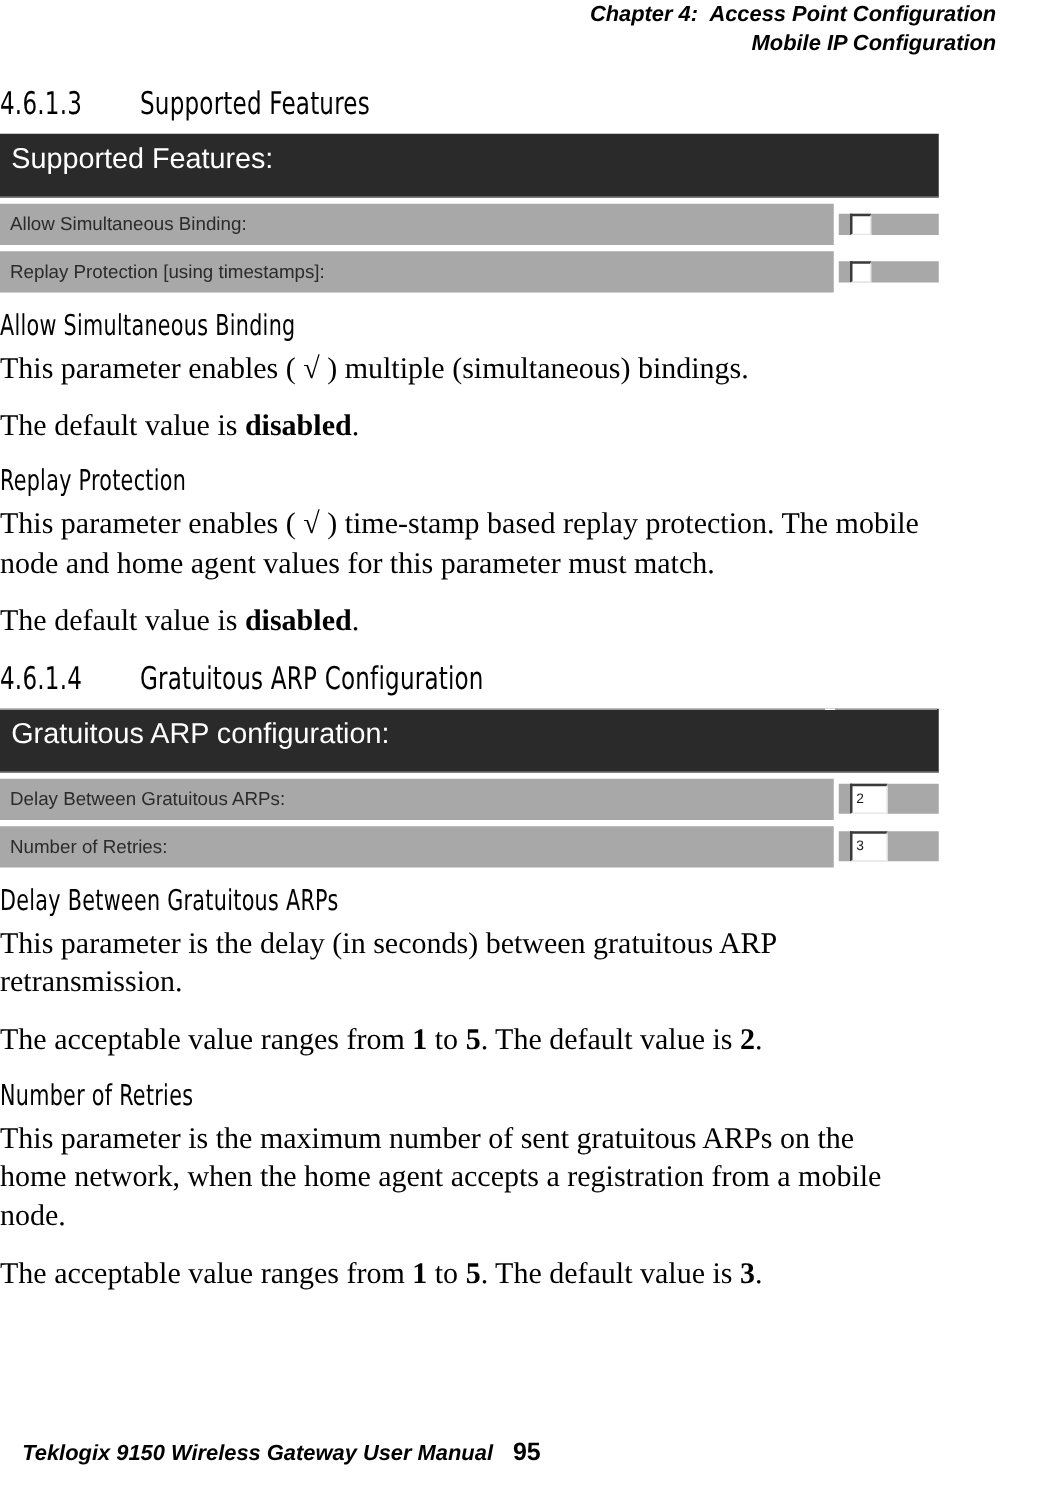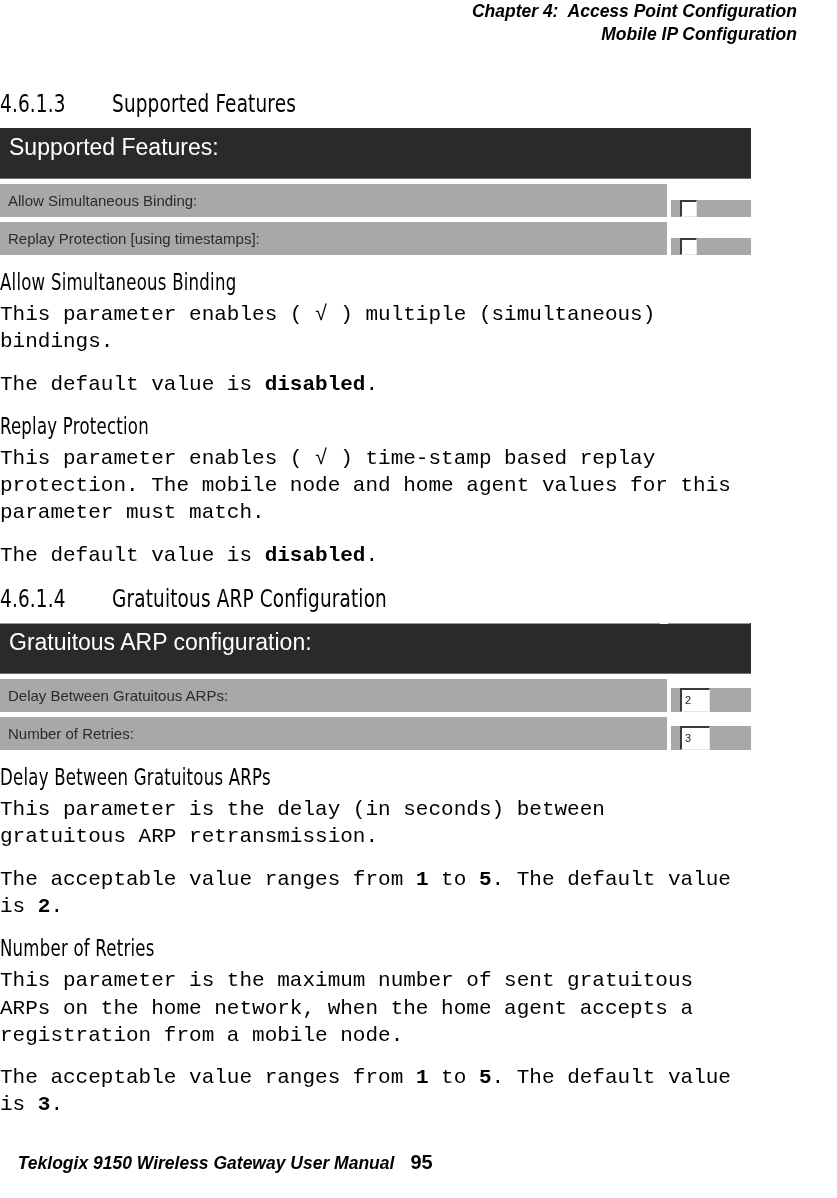--- a/index.html
+++ b/index.html
@@ -44,21 +44,21 @@
     font-style: italic;
     font-weight: bold;
     font-size: 17.5px;
     white-space: pre;
   }
 
   
   .content {
     position: absolute;
     left: 0px;
-    top: 89px;
+    top: 68px;
     width: 760px;
   }
 
   
   .sec-head {
     display: flex;
     align-items: baseline;
     font-family: "DejaVu Sans Condensed", "Liberation Sans Narrow", "Liberation Sans", sans-serif;
     font-stretch: condensed;
     font-size: 25px;
@@ -100,22 +100,22 @@
     font-size: 23px;
     letter-spacing: 0.3px;
     margin: 14px 0 6px 0;
     transform: scaleX(0.80);
     transform-origin: left center;
     white-space: pre;
   }
 
   
   p.body {
-    font-family: Liberation Mono, monospace;
-    font-size: 21px;
+    font-family: Liberation Serif, serif;
+    font-size: 24px;
     line-height: 1.30;
     margin: 0 0 15px 0;
     width: 740px;
   }
   b.strong { font-weight: bold; }
 
   
   .panel {
     width: 751px;
     margin: 0 0 0 0;
@@ -129,21 +129,21 @@
     padding-left: 9px;
     font-family: "Liberation Sans", "DejaVu Sans", sans-serif;
     font-size: 23px;
     letter-spacing: 0px;
     box-sizing: border-box;
     border-bottom: 1px solid #6f6f6f;
     white-space: pre;
   }
   .panel-row {
     display: flex;
-    align-items: flex-end;
+    align-items: center;
     height: 33px;
     margin-top: 5px;
   }
   .panel-row .cell-label {
     flex: 0 0 667px;
     width: 667px;
     background: #a8a8a8;
     color: #2b2b2b;
     font-family: "Liberation Sans", "DejaVu Sans", sans-serif;
     font-size: 15px;

